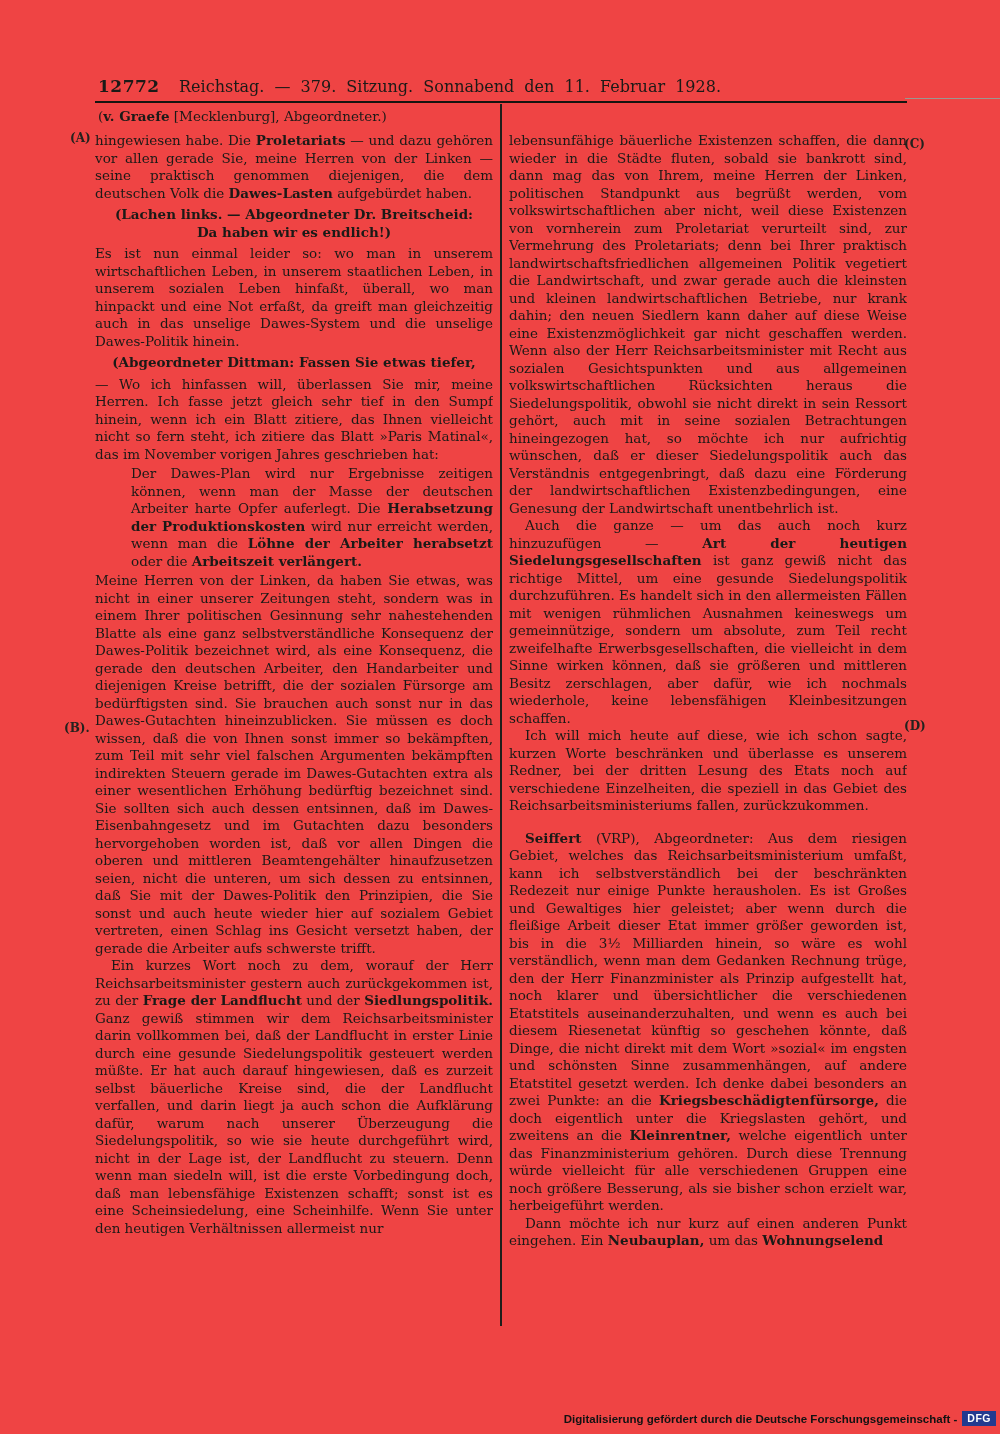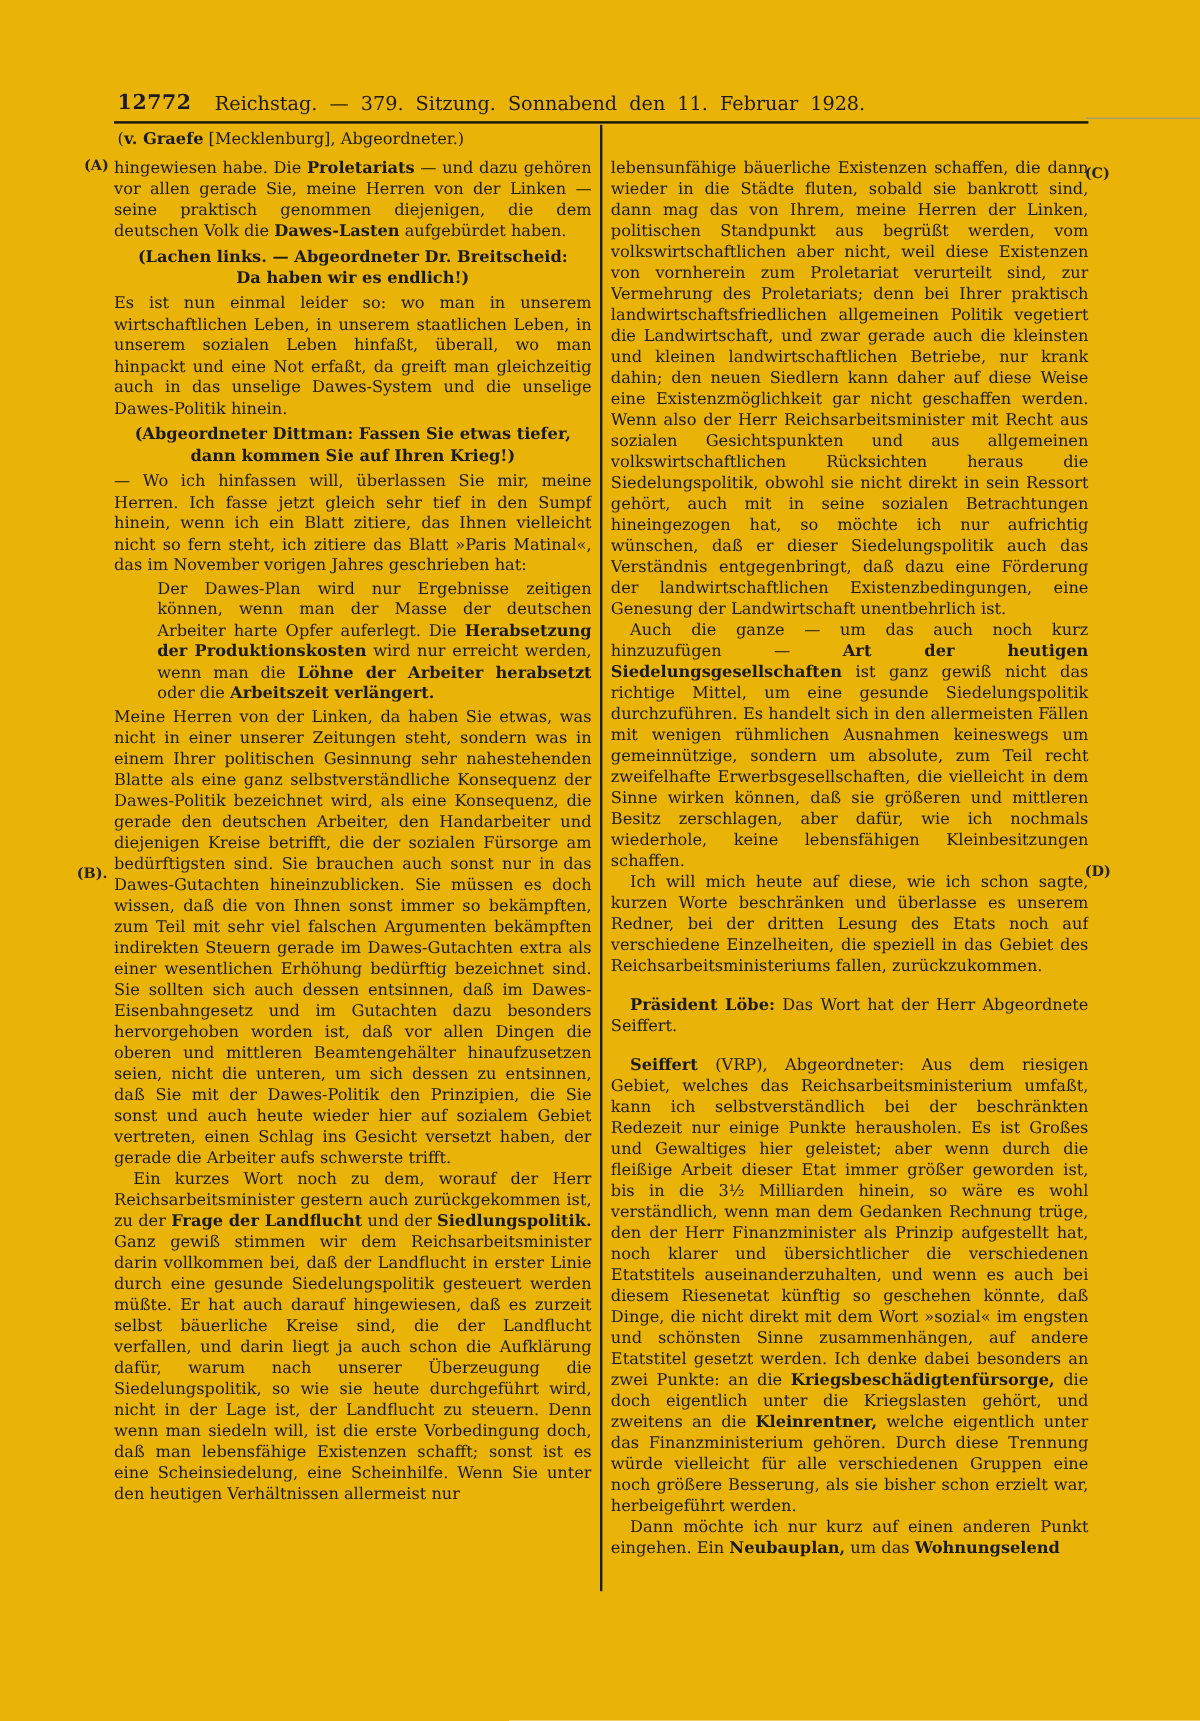--- a/index.html
+++ b/index.html
@@ -1,17 +1,17 @@
 <!DOCTYPE html>
 <html lang="de"><head>
 <meta charset="utf-8">
 <style>
   html,body{margin:0;padding:0;background:#ffffff;}
   body{width:1000px;height:1434px;position:relative;font-family:"DejaVu Serif",serif;color:#1b1a17;}
-  #page{position:absolute;inset:0;background:#eab308;overflow:hidden;}
+  #page{position:absolute;inset:0;background:#ef4444;overflow:hidden;}
 
   
   .page-number{position:absolute;left:98px;top:76px;font-size:17px;font-weight:bold;letter-spacing:.5px;}
   .head-title{position:absolute;left:0;right:100px;top:77px;text-align:center;font-size:16px;word-spacing:5px;}
   .head-rule{position:absolute;left:95px;top:101px;width:812px;height:2px;background:#161510;}
   .head-rule-thin{position:absolute;left:905px;top:98px;width:95px;height:1px;background:#9a9890;}
 
   
   .speaker-note{position:absolute;left:98px;top:108px;width:400px;font-size:13.5px;white-space:nowrap;}
   .speaker-note .bold{font-weight:bold;}
@@ -60,31 +60,33 @@
 
   <div class="col" id="left-col">
       <div class="block p"><span>hingewiesen habe. Die </span><span class="bold">Proletariats</span><span> — und dazu gehören vor allen gerade Sie, meine Herren von der Linken — seine praktisch genommen diejenigen, die dem deutschen Volk die </span><span class="bold">Dawes-Lasten</span><span> aufgebürdet haben.</span></div>
       <div class="block stage">
         <div>(Lachen links. — Abgeordneter Dr. Breitscheid:</div>
         <div>Da haben wir es endlich!)</div>
       </div>
       <div class="block p"><span>Es ist nun einmal leider so: wo man in unserem wirtschaftlichen Leben, in unserem staatlichen Leben, in unserem sozialen Leben hinfaßt, überall, wo man hinpackt und eine Not erfaßt, da greift man gleichzeitig auch in das unselige Dawes-System und die unselige Dawes-Politik hinein.</span></div>
       <div class="block stage">
         <div>(Abgeordneter Dittman: Fassen Sie etwas tiefer,</div>
-        <div>dann kommen Sie auf Ihren Krieg!)</div>
       </div>
       <div class="block p"><span>— Wo ich hinfassen will, überlassen Sie mir, meine Herren. Ich fasse jetzt gleich sehr tief in den Sumpf hinein, wenn ich ein Blatt zitiere, das Ihnen vielleicht nicht so fern steht, ich zitiere das Blatt »Paris Matinal«, das im November vorigen Jahres geschrieben hat:</span></div>
       <div class="block quote"><span>Der Dawes-Plan wird nur Ergebnisse zeitigen können, wenn man der Masse der deutschen Arbeiter harte Opfer auferlegt. Die </span><span class="bold">Herabsetzung der Produktionskosten</span><span> wird nur erreicht werden, wenn man die </span><span class="bold">Löhne der Arbeiter herabsetzt</span><span> oder die </span><span class="bold">Arbeitszeit verlängert.</span></div>
       <div class="block p"><span>Meine Herren von der Linken, da haben Sie etwas, was nicht in einer unserer Zeitungen steht, sondern was in einem Ihrer politischen Gesinnung sehr nahestehenden Blatte als eine ganz selbstverständliche Konsequenz der Dawes-Politik bezeichnet wird, als eine Konsequenz, die gerade den deutschen Arbeiter, den Handarbeiter und diejenigen Kreise betrifft, die der sozialen Fürsorge am bedürftigsten sind. Sie brauchen auch sonst nur in das Dawes-Gutachten hineinzublicken. Sie müssen es doch wissen, daß die von Ihnen sonst immer so bekämpften, zum Teil mit sehr viel falschen Argumenten bekämpften indirekten Steuern gerade im Dawes-Gutachten extra als einer wesentlichen Erhöhung bedürftig bezeichnet sind. Sie sollten sich auch dessen entsinnen, daß im Dawes-Eisenbahngesetz und im Gutachten dazu besonders hervorgehoben worden ist, daß vor allen Dingen die oberen und mittleren Beamtengehälter hinaufzusetzen seien, nicht die unteren, um sich dessen zu entsinnen, daß Sie mit der Dawes-Politik den Prinzipien, die Sie sonst und auch heute wieder hier auf sozialem Gebiet vertreten, einen Schlag ins Gesicht versetzt haben, der gerade die Arbeiter aufs schwerste trifft.</span></div>
       <div class="block p indent"><span>Ein kurzes Wort noch zu dem, worauf der Herr Reichsarbeitsminister gestern auch zurückgekommen ist, zu der </span><span class="bold">Frage der Landflucht</span><span> und der </span><span class="bold">Siedlungspolitik.</span><span> Ganz gewiß stimmen wir dem Reichsarbeitsminister darin vollkommen bei, daß der Landflucht in erster Linie durch eine gesunde Siedelungspolitik gesteuert werden müßte. Er hat auch darauf hingewiesen, daß es zurzeit selbst bäuerliche Kreise sind, die der Landflucht verfallen, und darin liegt ja auch schon die Aufklärung dafür, warum nach unserer Überzeugung die Siedelungspolitik, so wie sie heute durchgeführt wird, nicht in der Lage ist, der Landflucht zu steuern. Denn wenn man siedeln will, ist die erste Vorbedingung doch, daß man lebensfähige Existenzen schafft; sonst ist es eine Scheinsiedelung, eine Scheinhilfe. Wenn Sie unter den heutigen Verhältnissen allermeist nur</span></div>
     </div>
   <div class="col-divider"></div>
   <div class="col" id="right-col">
       <div class="block p"><span>lebensunfähige bäuerliche Existenzen schaffen, die dann wieder in die Städte fluten, sobald sie bankrott sind, dann mag das von Ihrem, meine Herren der Linken, politischen Standpunkt aus begrüßt werden, vom volkswirtschaftlichen aber nicht, weil diese Existenzen von vornherein zum Proletariat verurteilt sind, zur Vermehrung des Proletariats; denn bei Ihrer praktisch landwirtschaftsfriedlichen allgemeinen Politik vegetiert die Landwirtschaft, und zwar gerade auch die kleinsten und kleinen landwirtschaftlichen Betriebe, nur krank dahin; den neuen Siedlern kann daher auf diese Weise eine Existenzmöglichkeit gar nicht geschaffen werden. Wenn also der Herr Reichsarbeitsminister mit Recht aus sozialen Gesichtspunkten und aus allgemeinen volkswirtschaftlichen Rücksichten heraus die Siedelungspolitik, obwohl sie nicht direkt in sein Ressort gehört, auch mit in seine sozialen Betrachtungen hineingezogen hat, so möchte ich nur aufrichtig wünschen, daß er dieser Siedelungspolitik auch das Verständnis entgegenbringt, daß dazu eine Förderung der landwirtschaftlichen Existenzbedingungen, eine Genesung der Landwirtschaft unentbehrlich ist.</span></div>
       <div class="block p indent"><span>Auch die ganze — um das auch noch kurz hinzuzufügen — </span><span class="bold">Art der heutigen Siedelungsgesellschaften</span><span> ist ganz gewiß nicht das richtige Mittel, um eine gesunde Siedelungspolitik durchzuführen. Es handelt sich in den allermeisten Fällen mit wenigen rühmlichen Ausnahmen keineswegs um gemeinnützige, sondern um absolute, zum Teil recht zweifelhafte Erwerbsgesellschaften, die vielleicht in dem Sinne wirken können, daß sie größeren und mittleren Besitz zerschlagen, aber dafür, wie ich nochmals wiederhole, keine lebensfähigen Kleinbesitzungen schaffen.</span></div>
       <div class="block p indent"><span>Ich will mich heute auf diese, wie ich schon sagte, kurzen Worte beschränken und überlasse es unserem Redner, bei der dritten Lesung des Etats noch auf verschiedene Einzelheiten, die speziell in das Gebiet des Reichsarbeitsministeriums fallen, zurückzukommen.</span></div>
-      <div class="block p indent gap"><span class="bold">Präsident Löbe:</span><span> Das Wort hat der Herr Abgeordnete Seiffert.</span></div>
       <div class="block p indent gap"><span class="bold">Seiffert</span><span> (VRP), Abgeordneter: Aus dem riesigen Gebiet, welches das Reichsarbeitsministerium umfaßt, kann ich selbstverständlich bei der beschränkten Redezeit nur einige Punkte herausholen. Es ist Großes und Gewaltiges hier geleistet; aber wenn durch die fleißige Arbeit dieser Etat immer größer geworden ist, bis in die 3½ Milliarden hinein, so wäre es wohl verständlich, wenn man dem Gedanken Rechnung trüge, den der Herr Finanzminister als Prinzip aufgestellt hat, noch klarer und übersichtlicher die verschiedenen Etatstitels auseinanderzuhalten, und wenn es auch bei diesem Riesenetat künftig so geschehen könnte, daß Dinge, die nicht direkt mit dem Wort »sozial« im engsten und schönsten Sinne zusammenhängen, auf andere Etatstitel gesetzt werden. Ich denke dabei besonders an zwei Punkte: an die </span><span class="bold">Kriegsbeschädigtenfürsorge,</span><span> die doch eigentlich unter die Kriegslasten gehört, und zweitens an die </span><span class="bold">Kleinrentner,</span><span> welche eigentlich unter das Finanzministerium gehören. Durch diese Trennung würde vielleicht für alle verschiedenen Gruppen eine noch größere Besserung, als sie bisher schon erzielt war, herbeigeführt werden.</span></div>
       <div class="block p indent"><span>Dann möchte ich nur kurz auf einen anderen Punkt eingehen. Ein </span><span class="bold">Neubauplan,</span><span> um das </span><span class="bold">Wohnungselend</span></div>
     </div>
 
+  <div class="footer">
+    <span class="footer-text">Digitalisierung gefördert durch die Deutsche Forschungsgemeinschaft -</span>
+    <span class="dfg-logo" style="background: rgb(35, 58, 143);">DFG</span>
+  </div>
 
 </div>
 
 </body></html>

